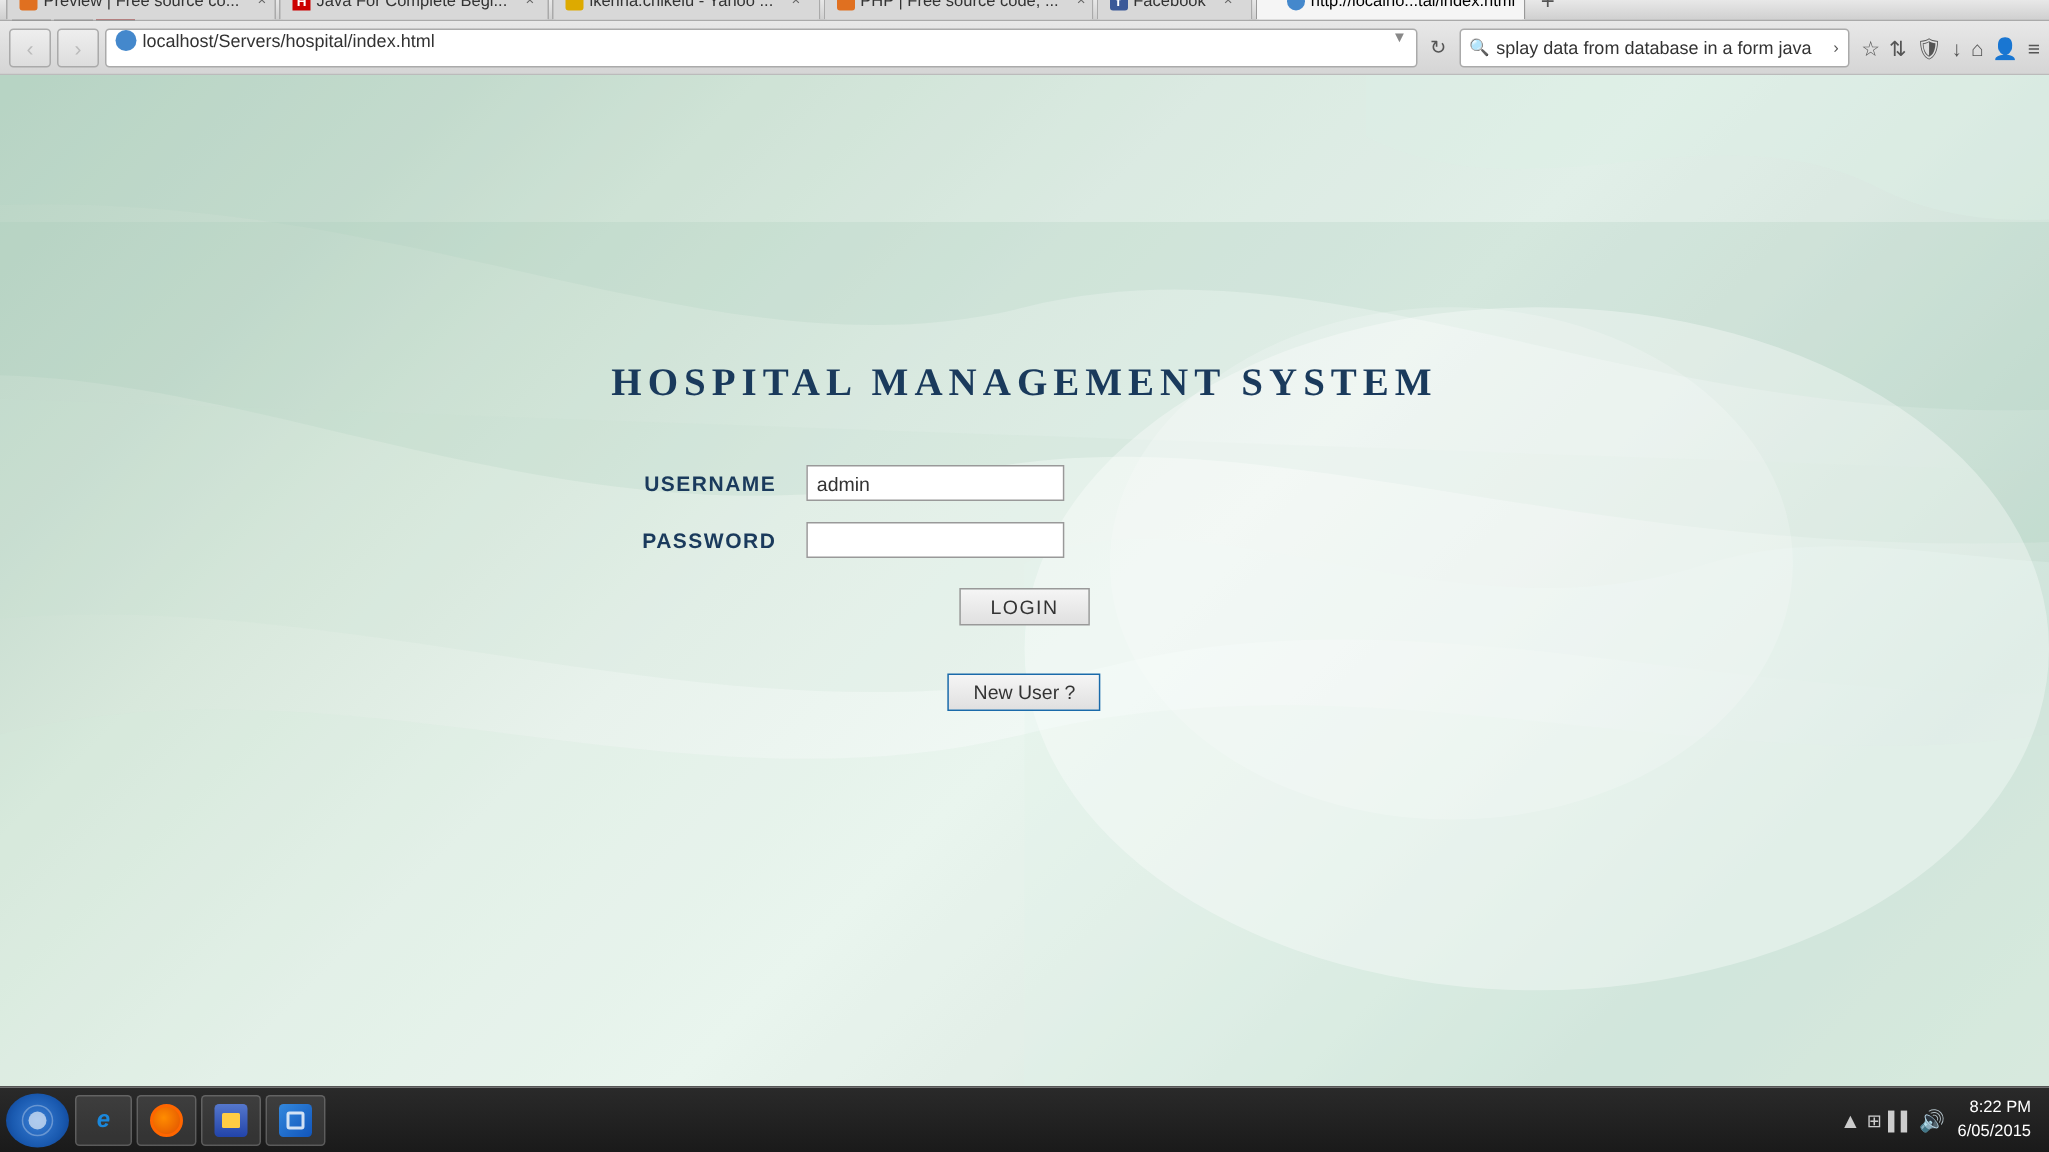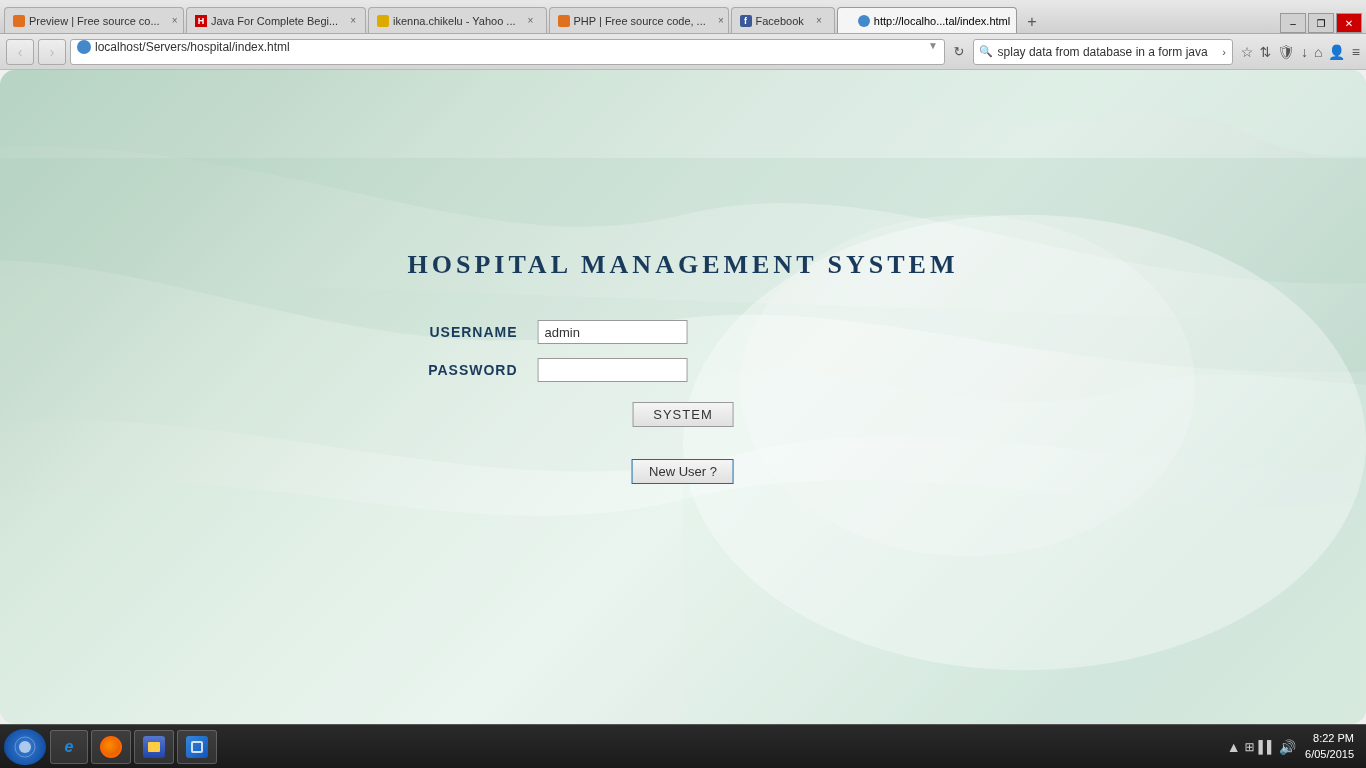--- a/index.html
+++ b/index.html
@@ -9,26 +9,27 @@
     .browser-window {
       width: 1366px;
       height: 768px;
       display: flex;
       flex-direction: column;
       background: #f0f0f0;
     }
 
     
     .title-bar {
-      height: 34px;
+      height: 14px;
       background: linear-gradient(to bottom, #e8e8e8, #d0d0d0);
       display: flex;
-      align-items: flex-end;
+      align-items: flex-start;
       padding: 0 4px;
       border-bottom: 1px solid #aaa;
+      flex-direction: column;
     }
 
     .tabs-area {
       display: flex;
       align-items: flex-end;
       height: 100%;
       flex: 1;
     }
 
     .tab {
@@ -222,21 +223,20 @@
       font-size: 14px;
       color: #555;
       cursor: pointer;
     }
 
     
     .main-content {
       flex: 1;
       position: relative;
       overflow: hidden;
-      border-radius: 15px;
     }
 
     
     .page-bg {
       width: 100%;
       height: 100%;
       background: linear-gradient(135deg,
         #b8d4c4 0%,
         #c8ddd0 15%,
         #d8e8dc 25%,
@@ -286,21 +286,21 @@
       font-size: 14px;
       font-weight: bold;
       color: #1a3a5c;
       width: 130px;
       text-align: right;
       padding-right: 20px;
       letter-spacing: 1px;
     }
 
     .form-input {
-      width: 150px;
+      width: 172px;
       height: 24px;
       border: 1px solid #999;
       background: white;
       font-size: 13px;
       padding: 2px 6px;
       color: #333;
     }
 
     .btn-row {
       display: flex;
@@ -558,21 +558,21 @@
             <input class="form-input" type="text" value="admin" style="">
           </div>
 
           <div class="form-row">
             <label class="form-label">PASSWORD</label>
             <input class="form-input" type="password" value="" style="">
           </div>
         </div>
 
         <div class="btn-row">
-          <button class="login-btn">SYSTEM</button>
+          <button class="login-btn">LOGIN</button>
         </div>
 
         <div class="btn-row">
           <button class="new-user-btn">New User ?</button>
         </div>
       </div>
     </div>
   </div>
 
   <div class="taskbar">

